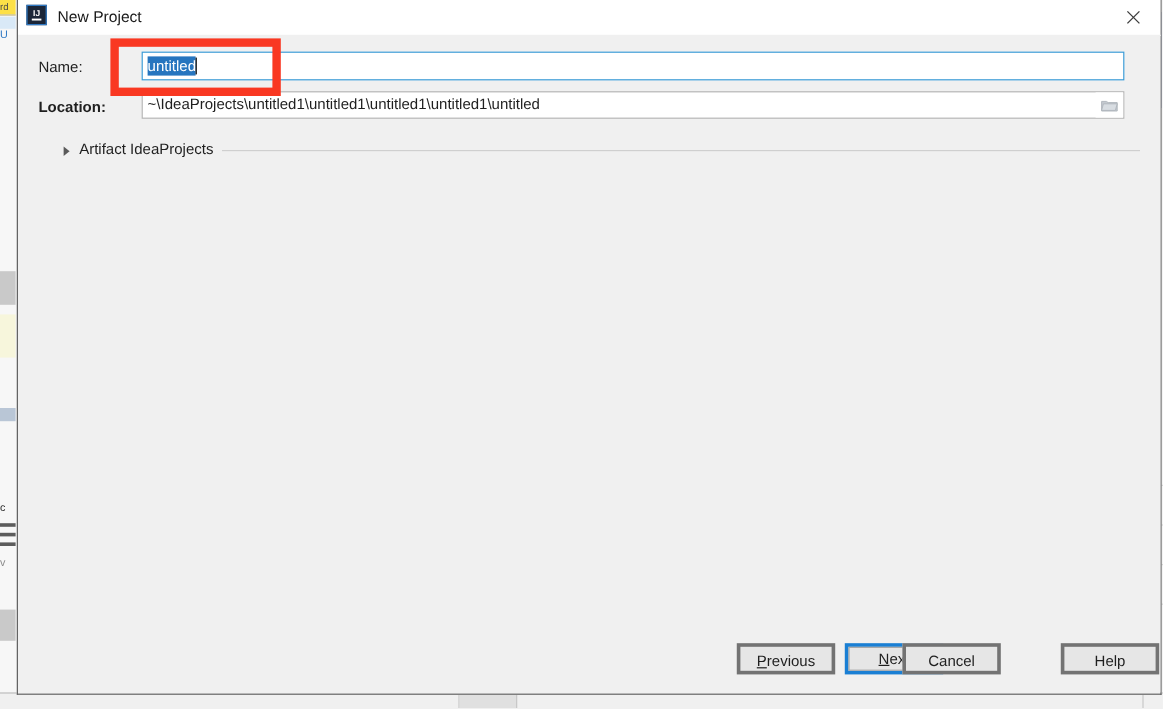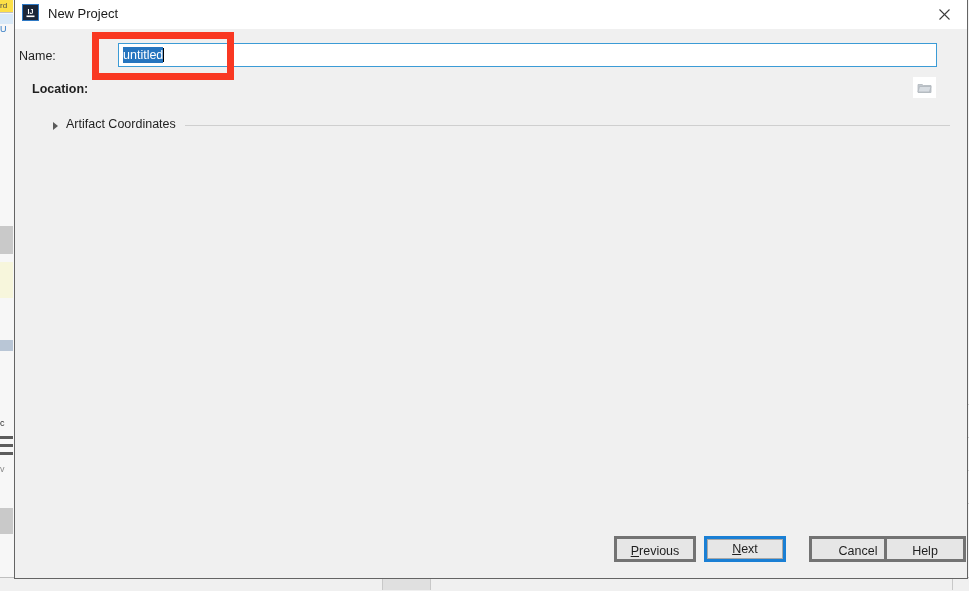--- a/index.html
+++ b/index.html
@@ -126,21 +126,21 @@
     height: 548px;
     background: #f0f0f0;
   }
 
   .form-label {
     position: absolute;
     font-size: 12.5px;
     color: #1f1f1f;
     white-space: nowrap;
   }
-  #label-name     { left: 4px; top: 20px; text-align: right; }
+  #label-name     { left: 17px; top: 20px; text-align: right; }
   #label-location { left: 17px; top: 53px; font-weight: bold; }
 
   .text-field {
     position: absolute;
     box-sizing: border-box;
     background: #ffffff;
     border: 1px solid #a7b7c6;
     font-family: "Liberation Sans", sans-serif;
     font-size: 12.5px;
     color: #1f1f1f;
@@ -249,21 +249,21 @@
     border: 3px solid #1a7fd4;
     line-height: 20px;
   }
   #btn-next .inner {
     display: block;
     height: 100%;
     border: 1px solid #a8a8a8;
     box-sizing: border-box;
     line-height: 18px;
   }
-  #btn-cancel { left: 794px; width: 98px; }
+  #btn-cancel { left: 737px; width: 82px; }
   #btn-help   { left: 869px; width: 82px; }
 </style>
 </head>
 <body>
 
 <div id="bg-ide">
 
   <div class="bg-left-strip">
     <div class="bg-editor-tab-bit">rd</div>
     <div class="bg-strip-band" style="top:14px;height:10px;background:#d9e9f7;"></div>
@@ -313,31 +313,32 @@
   </div>
 
   <div id="content">
 
     <div class="form-label" id="label-name">Name:</div>
 
     <div class="text-field" id="name-field"><span class="sel-text">untitled</span><span class="caret"></span></div>
 
     <div class="form-label" id="label-location">Location:</div>
 
+    <div class="text-field" id="location-field">~\IdeaProjects\untitled1\untitled1\untitled1\untitled1\untitled</div>
 
     <div id="location-browse">
       <svg width="15" height="13" viewBox="0 0 15 13">
         <path d="M1 3.5 L1 11.5 L14 11.5 L14 4.5 L6.5 4.5 L5 3.5 Z" fill="#c3c9cf" stroke="#b0b6bc" stroke-width="0.8"></path>
         <path d="M2.5 5.5 L14 5.5 L12.5 11 L1 11 Z" fill="#d8dde2" stroke="#b0b6bc" stroke-width="0.8"></path>
       </svg>
     </div>
 
     <div id="artifact-section">
       <div id="artifact-arrow"></div>
-      <div id="artifact-label">Artifact Coordinates</div>
+      <div id="artifact-label">Artifact IdeaProjects</div>
       <div id="artifact-rule"></div>
     </div>
 
     <div id="button-bar">
       <div class="dlg-button" id="btn-previous"><span class="mn">P</span><span>revious</span></div>
 
       <div class="dlg-button" id="btn-next">
           <span class="inner"><span class="mn">N</span><span>ext</span></span>
         </div>
 

